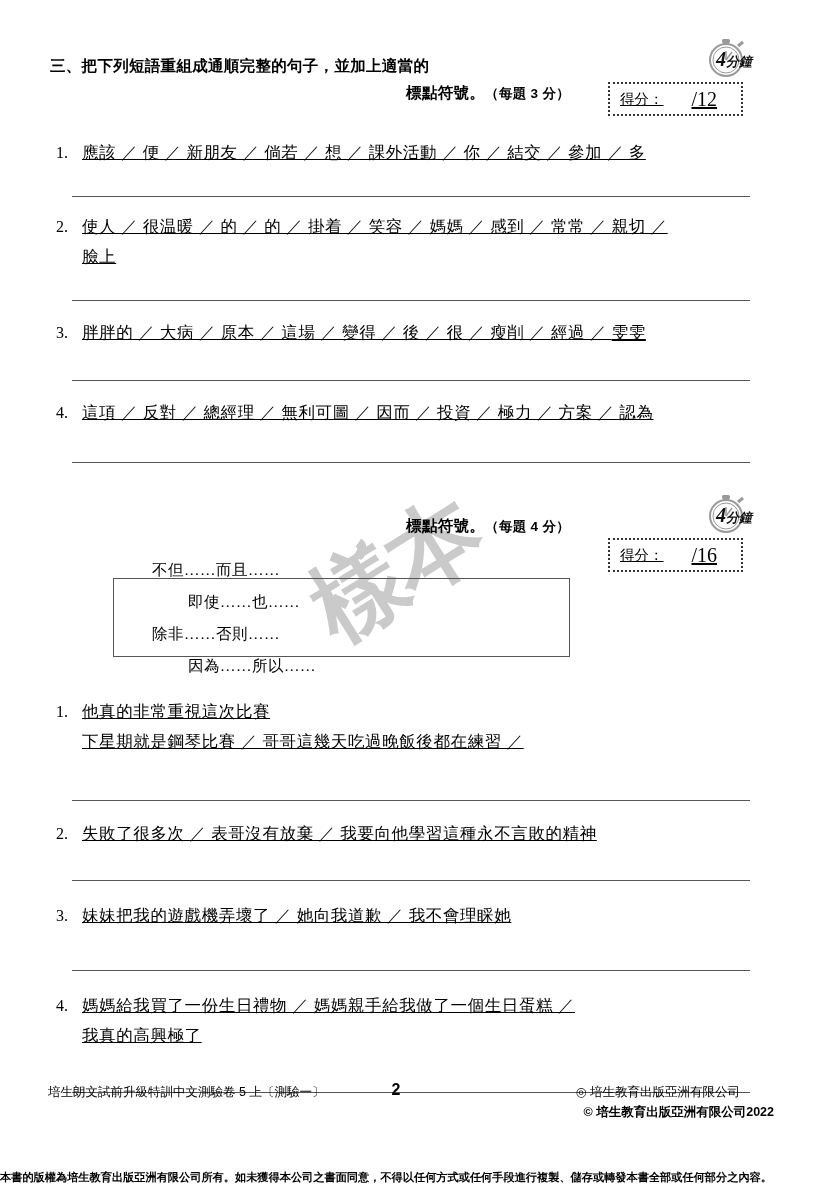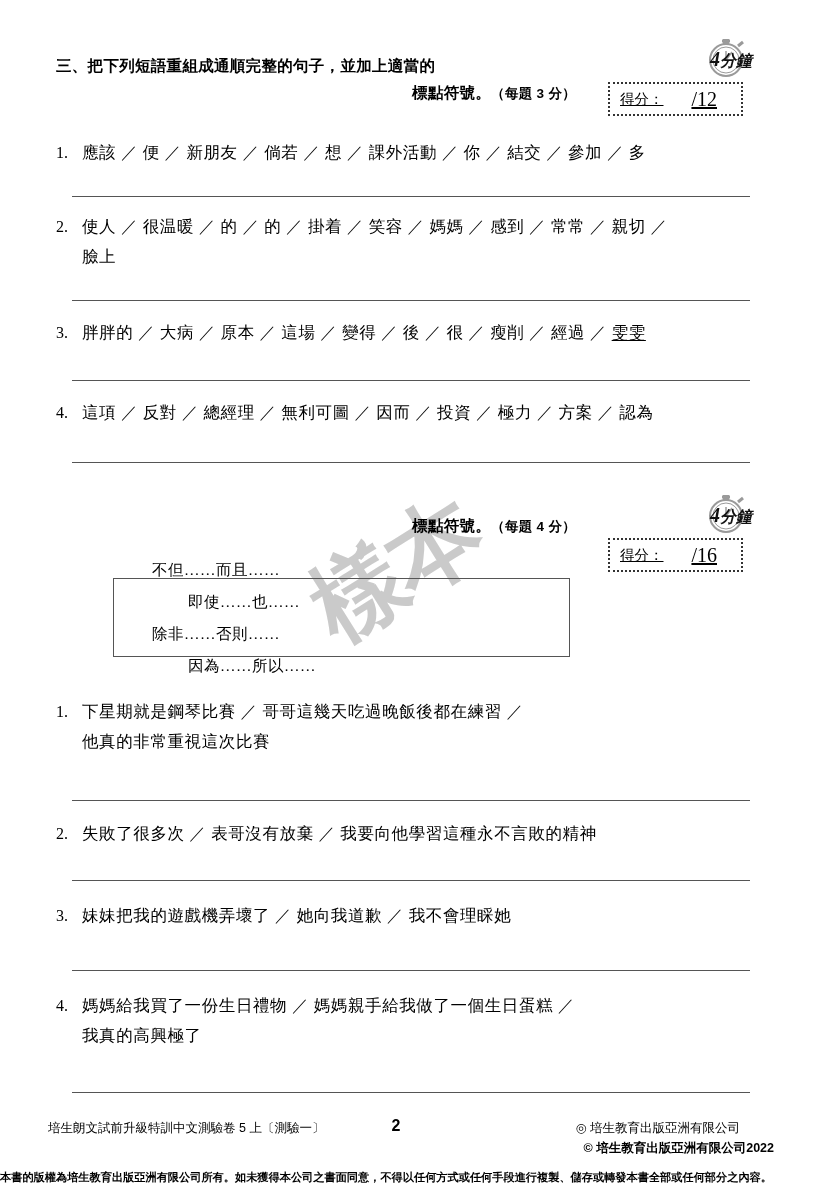--- a/index.html
+++ b/index.html
@@ -38,21 +38,21 @@
 
   
   .section {
     position: absolute;
     left: 0;
     width: 820px;
     z-index: 2;
   }
   .sec-heading {
     position: absolute;
-    left: 56px;
+    left: 50px;
     width: 520px;
     font-family: "Liberation Sans", "DejaVu Sans", sans-serif;
     font-weight: 700;
     font-size: 15.5px;
     line-height: 27px;
     letter-spacing: 0.3px;
     color: #000;
   }
   .sec-heading .l2 { display: block; padding-left: 20px; text-align: right; }
   .sec-heading .pts {
@@ -79,21 +79,21 @@
     right: 28px;
     top: 14px;
     font-family: "Liberation Serif", "DejaVu Serif", serif;
     font-style: italic;
     font-weight: 700;
     font-size: 20px;
     color: #111;
     white-space: nowrap;
   }
   .timer-label .unit {
-    font-size: 16px;
+    font-size: 13px;
     font-weight: 700;
   }
   .score-box {
     position: absolute;
     width: 135px;
     height: 34px;
     border: 2px dotted #333;
     box-sizing: border-box;
     background: #fff;
   }
@@ -128,20 +128,21 @@
     line-height: 30px;
     color: #000;
   }
   .q-body {
     flex: 1 1 auto;
     font-family: "Liberation Serif", "DejaVu Serif", serif;
     font-size: 16.5px;
     line-height: 30px;
     color: #000;
     letter-spacing: 0.6px;
+    text-decoration: underline;
   }
   .q-body .ln { display: block; white-space: nowrap; }
   .q-body u { text-decoration: underline; text-underline-offset: 2px; }
 
   .answer-line {
     position: absolute;
     left: 72px;
     width: 678px;
     height: 0;
     border-top: 1.6px solid #555;
@@ -175,21 +176,21 @@
     color: #000;
     letter-spacing: 0.5px;
     white-space: nowrap;
   }
   .pattern-cell.col2 { padding-left: 36px; }
 
   
   .footer {
     position: absolute;
     left: 0;
-    top: 1120px;
+    top: 1084px;
     width: 792px;
     z-index: 2;
   }
   .footer-row {
     position: relative;
     height: 22px;
   }
   .footer-left {
     position: absolute;
     left: 48px;
@@ -366,22 +367,22 @@
       <div class="pattern-cell col2">即使……也……</div>
       <div class="pattern-cell">除非……否則……</div>
       <div class="pattern-cell col2">因為……所以……</div>
     </div>
   </div>
 
   <div class="q" style="top:697px;">
     <div class="q-row">
       <div class="q-num">1.</div>
       <div class="q-body">
+        <span class="ln">他真的非常重視這次比賽</span>
         <span class="ln">下星期就是鋼琴比賽 ／ 哥哥這幾天吃過晚飯後都在練習 ／</span>
-        <span class="ln">他真的非常重視這次比賽</span>
       </div>
     </div>
   </div>
   <div class="answer-line" style="top:800px;"></div>
 
   <div class="q" style="top:819px;">
     <div class="q-row">
       <div class="q-num">2.</div>
       <div class="q-body">
         <span class="ln">失敗了很多次 ／ 表哥沒有放棄 ／ 我要向他學習這種永不言敗的精神</span>

